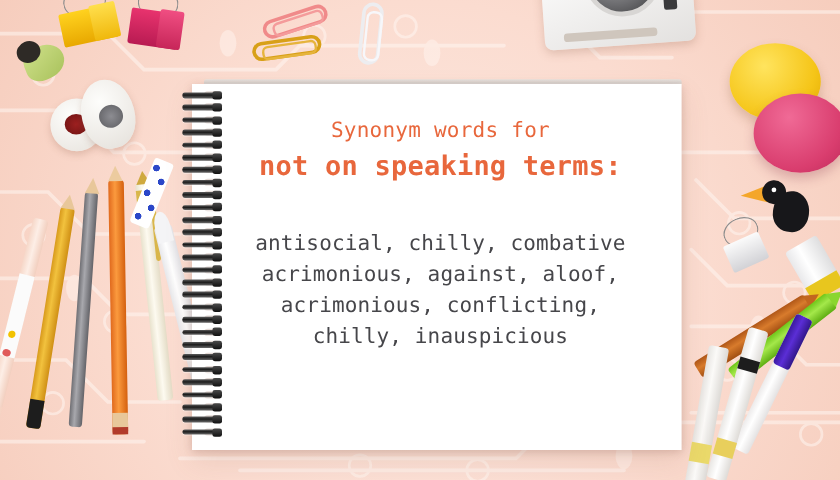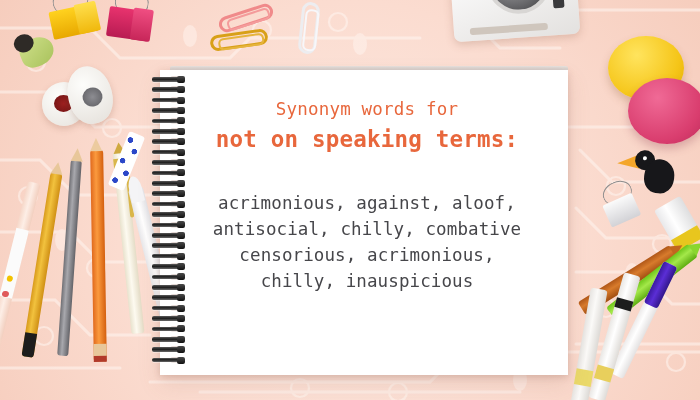--- a/index.html
+++ b/index.html
@@ -414,21 +414,21 @@
         <span class="wire"></span>
       </div>
   </div>
 
   <div class="page-content">
     <div class="heading">
       <div class="head-1">Synonym words for</div>
       <div class="head-2">not on speaking terms:</div>
     </div>
     <div class="words">
+      <div>antisocial, chilly, combative</div>
       <div>acrimonious, against, aloof,</div>
-      <div>antisocial, chilly, combative</div>
-      <div>censorious, acrimonious,</div>
+      <div>acrimonious, conflicting,</div>
       <div>chilly, inauspicious</div>
     </div>
   </div>
 
 
 </div>
 
 </body></html>

